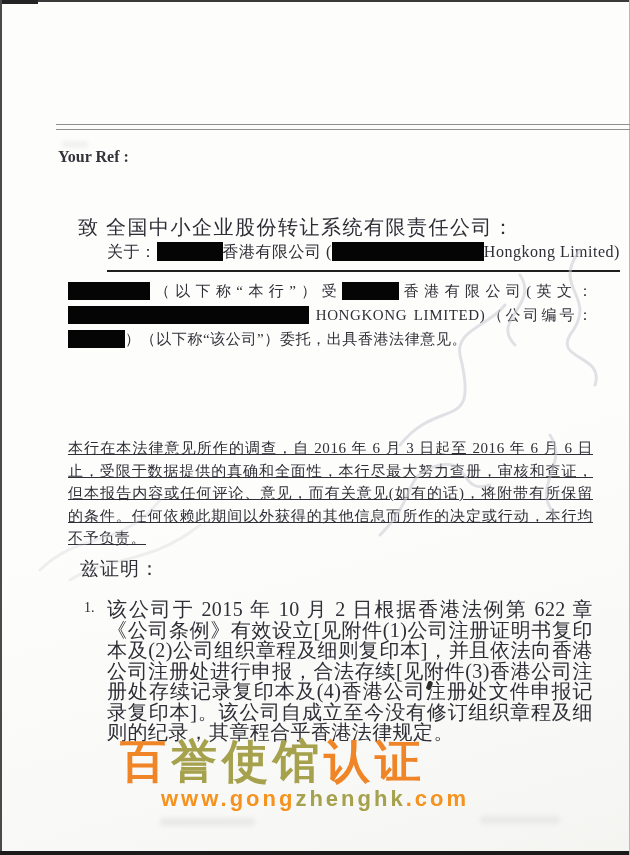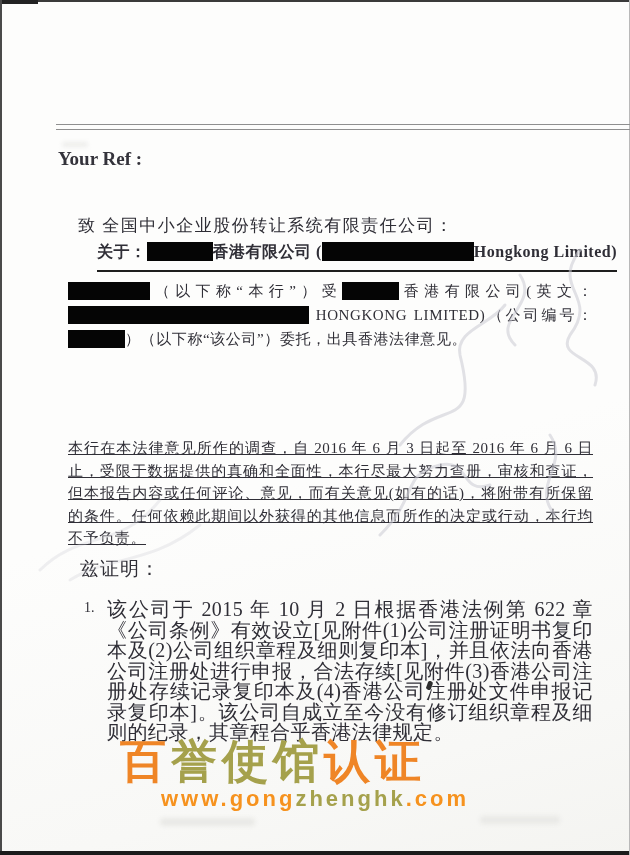--- a/index.html
+++ b/index.html
@@ -12,26 +12,26 @@
   
   .edge{position:absolute;}
   .edge-top{left:0;top:0;width:630px;height:2px;background:#3a3a3a;}
   .edge-top-blot{left:0;top:0;width:38px;height:4px;background:#232323;}
   .edge-left{left:0;top:0;width:2px;height:855px;background:#4a4a4a;}
   .edge-bottom{left:0;top:851px;width:630px;height:4px;background:#1b1b1b;}
   .edge-right{left:629px;top:0;width:1px;height:855px;background:#b9b9b9;}
   
   .rule{position:absolute;left:56px;top:124px;width:574px;height:4px;
         border-top:1px solid #8f8f8f;border-bottom:1px solid #8f8f8f;}
-  .refs{position:absolute;left:58px;top:148px;font-size:19px;font-weight:bold;color:#34333b;}
+  .refs{position:absolute;left:58px;top:148px;font-size:16px;font-weight:bold;color:#34333b;}
   .refs .row{margin-bottom:13px;height:17px;}
   .refs .sep{display:inline-block;margin:0 14px 0 14px;}
   .refs .val{letter-spacing:.3px;}
-  .recipient{position:absolute;left:78px;top:214px;font-size:17px;letter-spacing:1.5px;color:#2e2d35;}
-  .subject{position:absolute;left:97px;top:242px;font-size:16px;font-weight:700;
+  .recipient{position:absolute;left:78px;top:214px;font-size:20px;letter-spacing:1.5px;color:#2e2d35;}
+  .subject{position:absolute;left:107px;top:242px;font-size:16px;font-weight:400;
            border-bottom:2px solid #1e1e1e;padding-bottom:7px;letter-spacing:.5px;white-space:nowrap;}
   .para{position:absolute;left:68px;width:525px;font-size:15px;line-height:22.5px;
         text-align:justify;letter-spacing:.6px;color:#302f37;}
   .para-intro{top:279px;line-height:24px;}
   .para-scope{top:364px;}
   .para-invest{top:437px;text-decoration:underline;}
   .certify{position:absolute;left:80px;top:556px;font-size:19px;letter-spacing:1px;}
   .item{position:absolute;left:84px;top:599px;width:509px;}
   .item .num{position:absolute;left:0;top:1px;font-size:14px;}
   .item .itext{margin-left:23px;font-size:20px;line-height:20.5px;text-align:justify;

